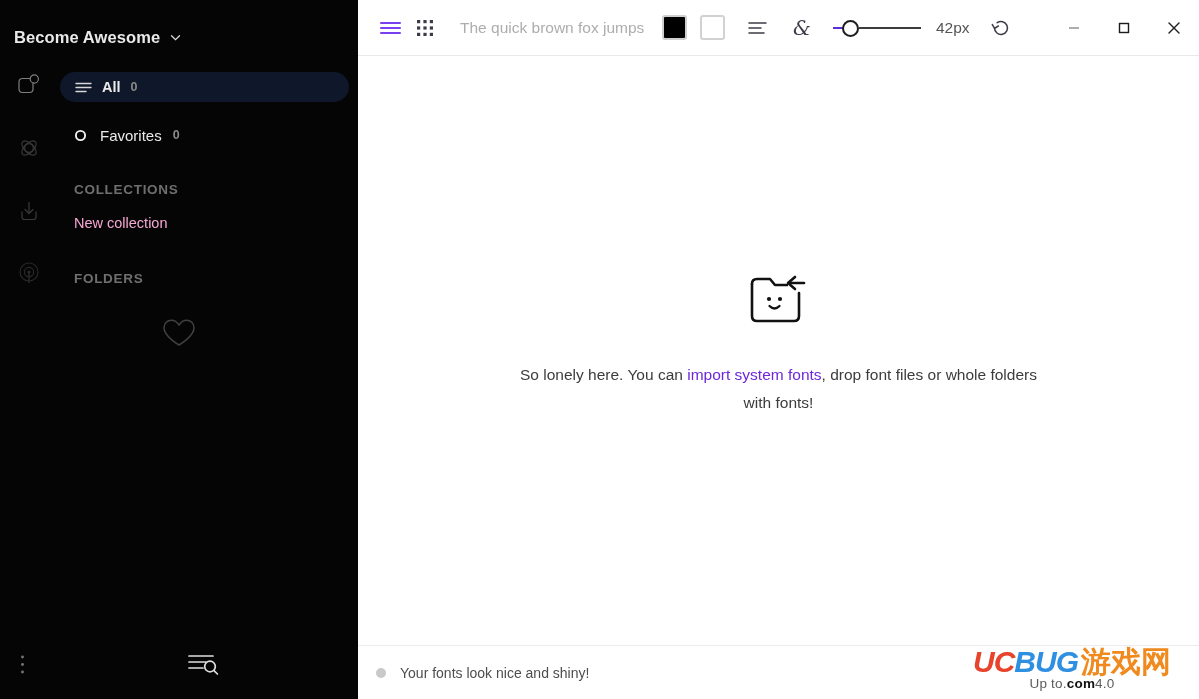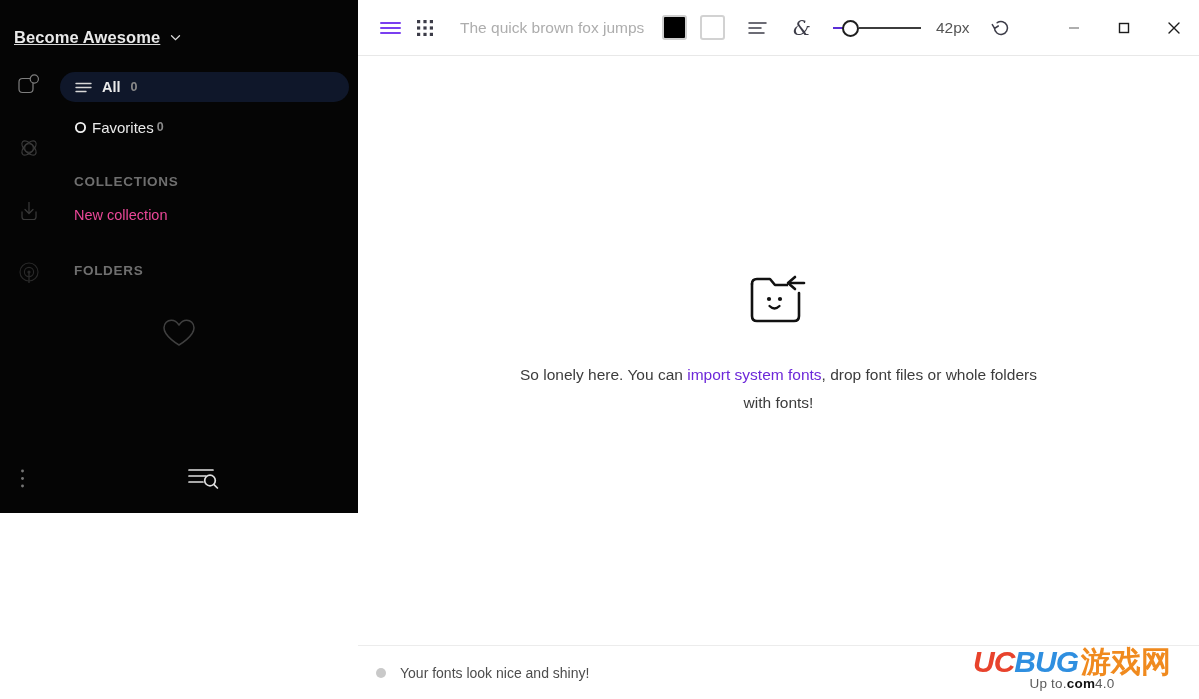--- a/index.html
+++ b/index.html
@@ -10,26 +10,25 @@
     background: #ffffff;
   }
   .app {
     display: flex;
     width: 1199px; height: 699px;
     position: relative;
   }
 
   
   .sidebar {
-    width: 358px; height: 513px;
+    width: 358px; height: 699px;
     background: #050505;
     position: relative;
     flex: 0 0 358px;
     color: #d8d8d8;
-    text-decoration: underline;
   }
   .profile {
     display: flex; align-items: center; gap: 9px;
     padding: 18px 0 0 14px;
     height: 56px;
     cursor: pointer;
   }
   .profile-name {
     font-size: 16.5px; font-weight: 700; color: #e9e9e9;
     letter-spacing: .1px;
@@ -62,30 +61,30 @@
     border-radius: 15px;
     padding: 0 14px;
     cursor: pointer;
     gap: 10px;
   }
   .nav-row.active { background: #0f172a; width: 289px; }
   .nav-row .nav-icon { width: 18px; height: 18px; display:flex; align-items:center; justify-content:center; }
   .nav-label { font-size: 14.5px; font-weight: 700; color: #eaeaea; }
   .nav-label.reg { font-weight: 400; font-size: 15px; }
   .nav-count { font-size: 12.5px; color: #8a8a8a; font-weight: 600; }
-  .row-fav { margin-top: 10px; padding-left: 11px; gap: 3px; }
+  .row-fav { margin-top: 18px; padding-left: 11px; gap: 11px; }
 
   .section-title {
     margin: 32px 0 0 14px;
     font-size: 13.5px; font-weight: 700; color: #6f6f6f;
     letter-spacing: .7px;
   }
   .section-item {
     margin: 18px 0 0 14px;
-    font-size: 14.5px; color: #ec4899;
+    font-size: 14.5px; color: #f9a8d4;
     cursor: pointer;
   }
   .folders-title { margin-top: 40px; }
 
   .empty-hint {
     position: absolute; left: 0; top: 318px; width: 358px;
     display: flex; flex-direction: column; align-items: center;
     gap: 13px;
   }
   .empty-hint .heart { opacity: .30; }

